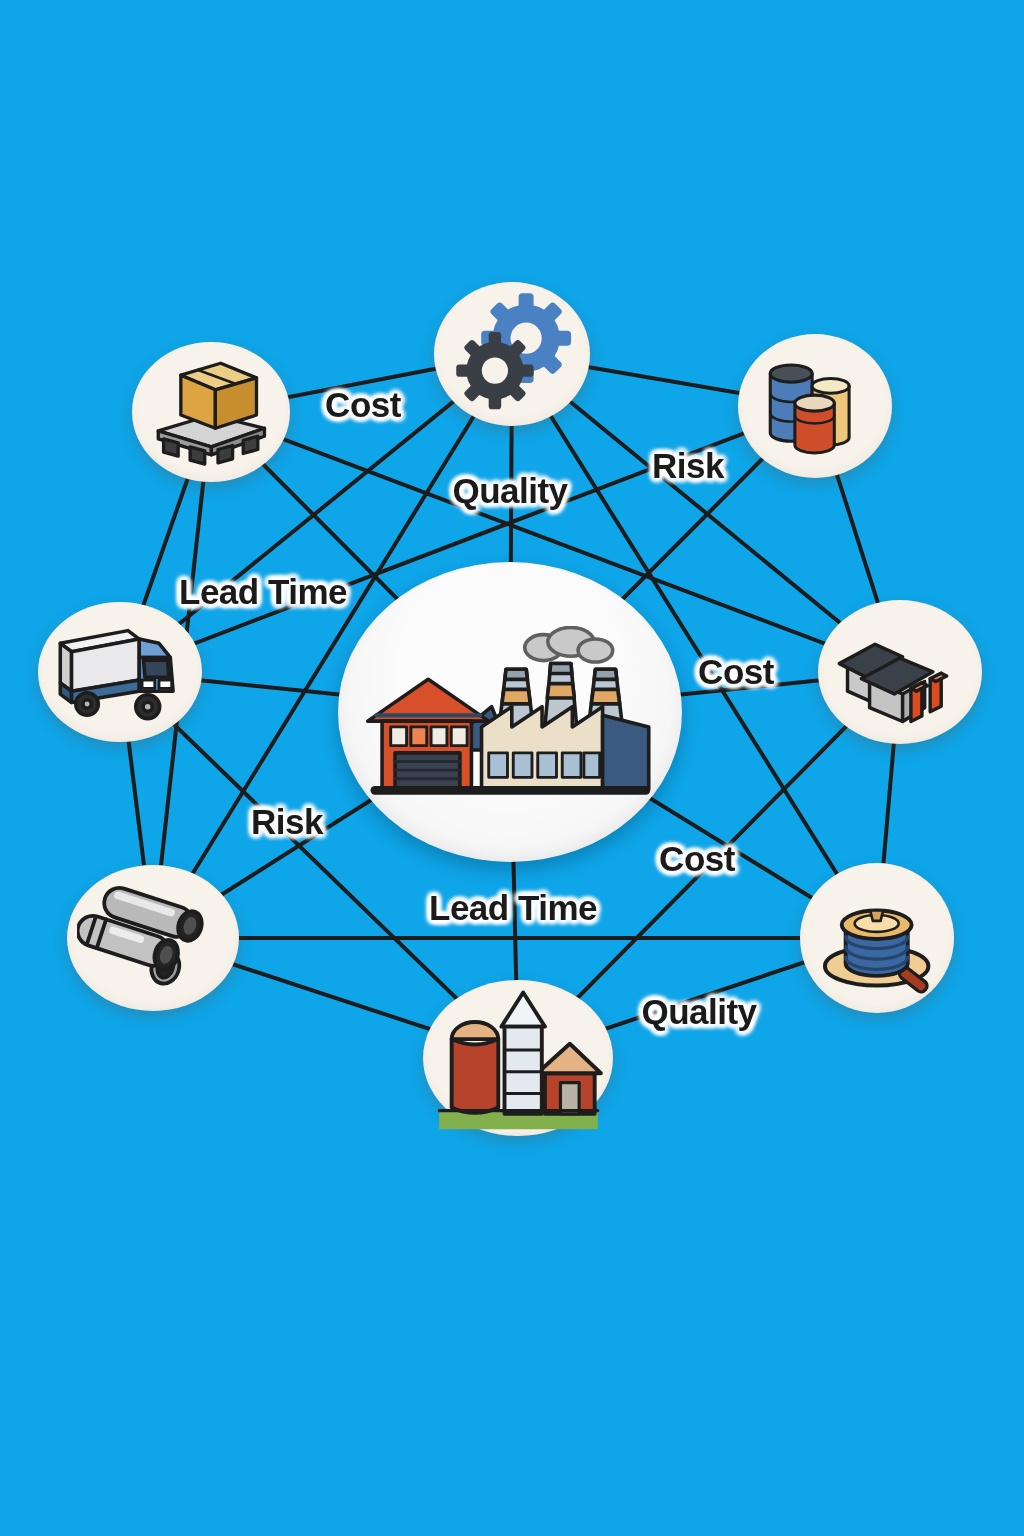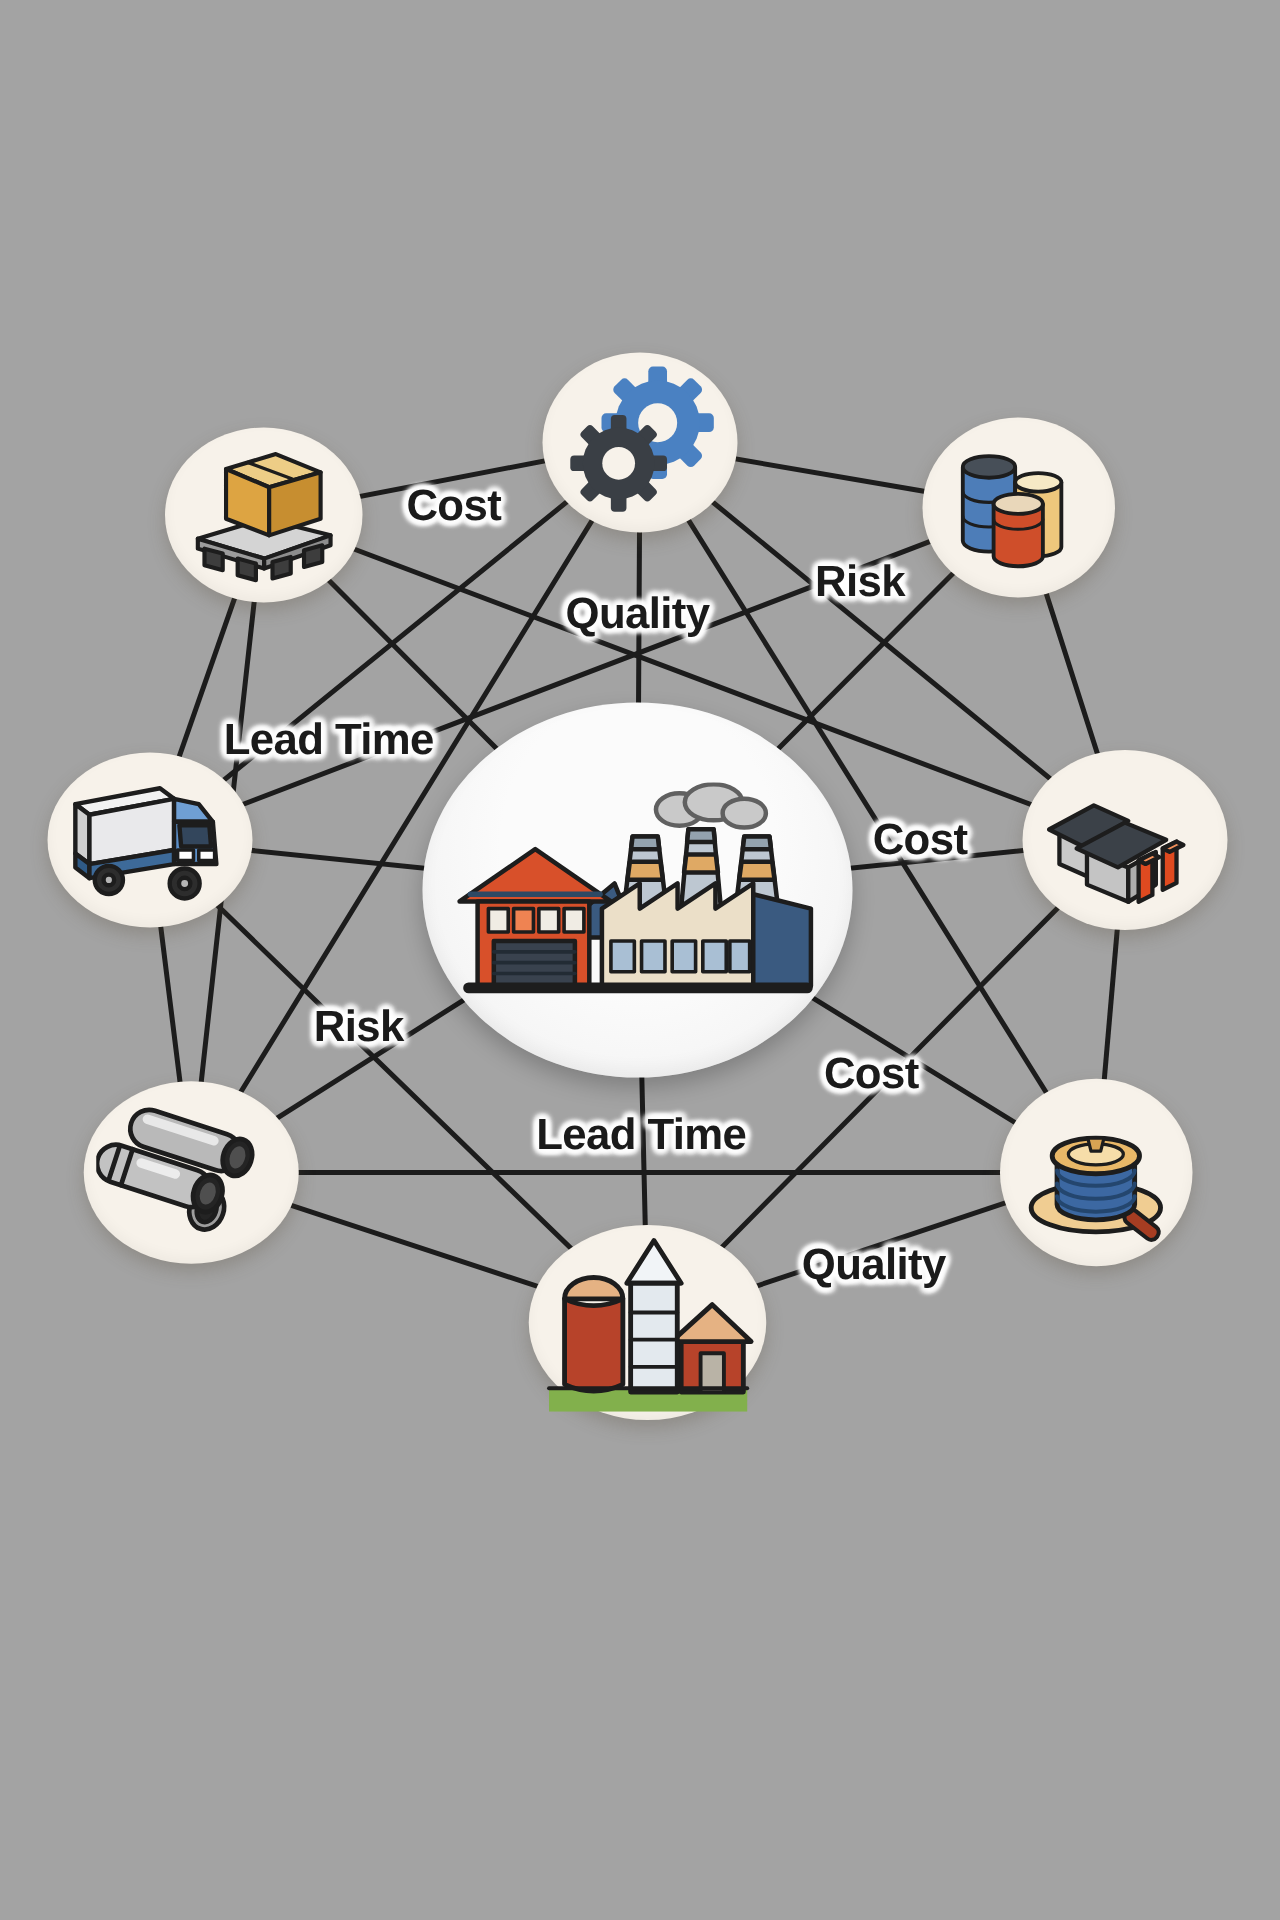--- a/index.html
+++ b/index.html
@@ -1,16 +1,16 @@
 <!DOCTYPE html>
 <html><head>
 <meta charset="utf-8">
 <style>
   html,body{margin:0;padding:0;background:#ffffff;}
-  #canvas{position:relative;width:1024px;height:1536px;background:#a3a3a3;overflow:hidden;
+  #canvas{position:relative;width:1024px;height:1536px;background:#0ea5e9;overflow:hidden;
           font-family:"Liberation Sans","DejaVu Sans",sans-serif;}
   #edge-layer{position:absolute;left:0;top:0;width:1024px;height:1536px;z-index:1;}
   .node{position:absolute;z-index:2;border-radius:50%;background:#f7f2ea;
         display:flex;align-items:center;justify-content:center;
         box-shadow:0 6px 14px rgba(90,80,60,.28), inset 0 -4px 10px rgba(0,0,0,.04);}
   .node.hub{background:radial-gradient(ellipse at 50% 38%,#fbfbfb 45%,#efefef 100%);
         box-shadow:0 8px 18px rgba(0,0,0,.22), inset 0 -6px 14px rgba(0,0,0,.05);}
   .node svg{display:block;}
   #labels{position:absolute;left:0;top:0;width:1024px;height:1536px;z-index:3;pointer-events:none;}
   .edge-label{position:absolute;transform:translate(-50%,-50%);

